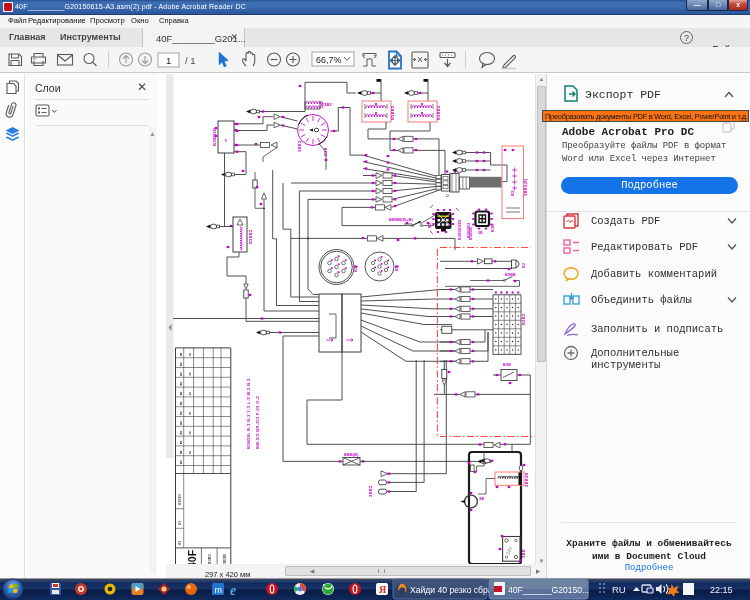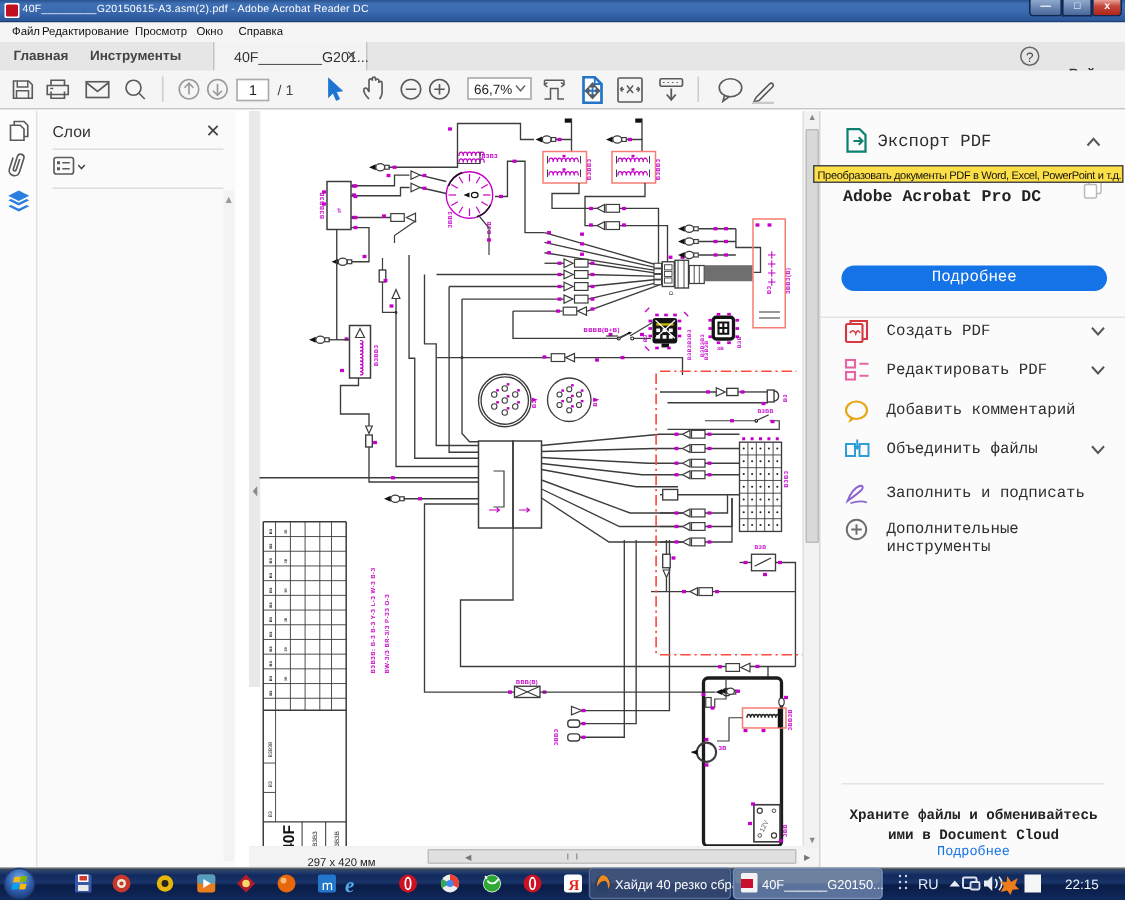--- a/index.html
+++ b/index.html
@@ -53,21 +53,21 @@
 .rphdr{position:absolute;left:38px;top:14px;font-size:11.5px;color:#2e2e2e;}
 .adobetitle{position:absolute;left:15px;top:52px;font-size:11px;font-weight:bold;color:#222;}
 .adobedesc{position:absolute;left:15px;top:66px;width:182px;font-size:9px;color:#444;line-height:1.45;letter-spacing:-0.1px;}
 .morebtn{position:absolute;left:14px;top:103px;width:177px;height:17px;background:#1473e6;border-radius:9px;color:#fff;font-size:10.5px;text-align:center;line-height:17px;}
 .rpsep{position:absolute;left:0px;right:0px;top:137px;border-top:1px solid #e4e4e4;}
 .rpitem{position:absolute;left:44px;font-size:10.5px;color:#2e2e2e;}
 .rpsep2{position:absolute;left:14px;right:14px;top:448px;border-top:1px solid #e4e4e4;}
 .cloudtxt{position:absolute;left:10px;top:463px;width:184px;text-align:center;font-size:9.5px;font-weight:bold;color:#222;line-height:1.4;}
 .cloudlink{position:absolute;left:0px;top:489px;width:204px;text-align:center;font-size:9px;color:#1473e6;}
 
-#tooltip{position:absolute;left:542px;top:110px;width:207px;height:12px;background:#fde047;border:1px solid #4a4a4a;font-size:7.4px;color:#111;line-height:11px;padding-left:2px;letter-spacing:-0.25px;white-space:nowrap;overflow:hidden;z-index:30;}
+#tooltip{position:absolute;left:542px;top:110px;width:207px;height:12px;background:#f97316;border:1px solid #4a4a4a;font-size:7.4px;color:#111;line-height:11px;padding-left:2px;letter-spacing:-0.25px;white-space:nowrap;overflow:hidden;z-index:30;}
 
 #taskbar{position:absolute;left:0;top:578px;width:750px;height:22px;
  background:linear-gradient(180deg,#c9ced8 0%,#42454c 6%,#27426f 12%,#122a5e 25%,#183469 48%,#0a1c47 55%,#0d2352 82%,#102a5e 100%);}
 </style>
 </head>
 <body>
 <div id="win">
   <div id="titlebar">
     <div id="ticon"></div>
     <span class="ttext">40F_________G20150615-A3.asm(2).pdf - Adobe Acrobat Reader DC</span>
@@ -871,20 +871,21 @@
           <path d="M7,3.5 v7 M3.5,7 h7" stroke="#6e6e6e" stroke-width="1.3"></path>
         </g>
         <g stroke="#555" stroke-width="1.3" fill="none">
           <path d="M178,23 l4,-4.5 l4,4.5"></path>
           <path d="M181,144.5 l4,4.5 l4,-4.5"></path>
           <path d="M181,170.5 l4,4.5 l4,-4.5"></path>
           <path d="M181,223.5 l4,4.5 l4,-4.5"></path>
         </g>
       </svg>
       <div class="adobetitle">Adobe Acrobat Pro DC</div>
+      <div class="adobedesc">Преобразуйте файлы PDF в формат Word или Excel через Интернет</div>
       <div class="morebtn">Подробнее</div>
       <div class="rpsep"></div>
       <span class="rpitem" style="top:141px">Создать PDF</span>
       <span class="rpitem" style="top:167px">Редактировать PDF</span>
       <span class="rpitem" style="top:194px">Добавить комментарий</span>
       <span class="rpitem" style="top:220px">Объединить файлы</span>
       <span class="rpitem" style="top:249px">Заполнить и подписать</span>
       <span class="rpitem" style="top:273px">Дополнительные инструменты</span>
       <div class="rpsep2"></div>
       <div class="cloudtxt">Храните файлы и обменивайтесь ими в Document Cloud</div>

